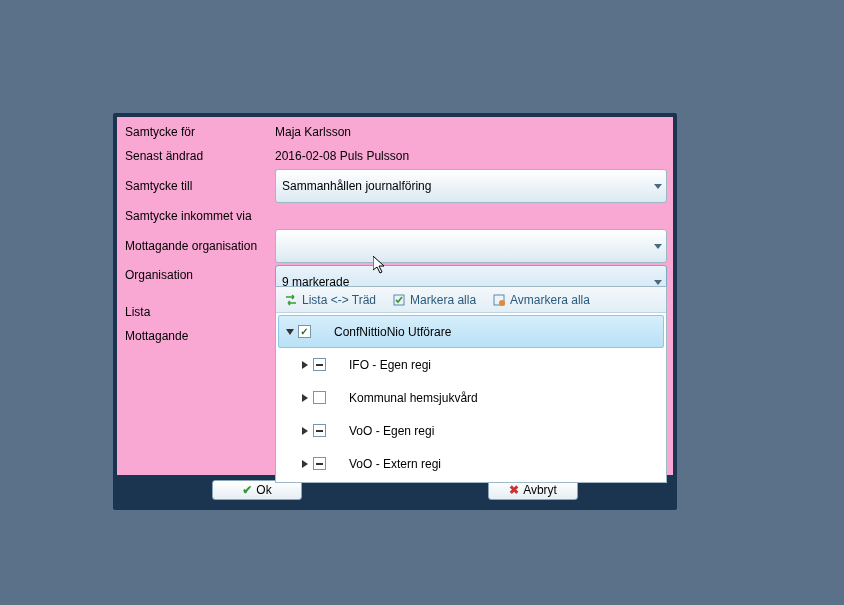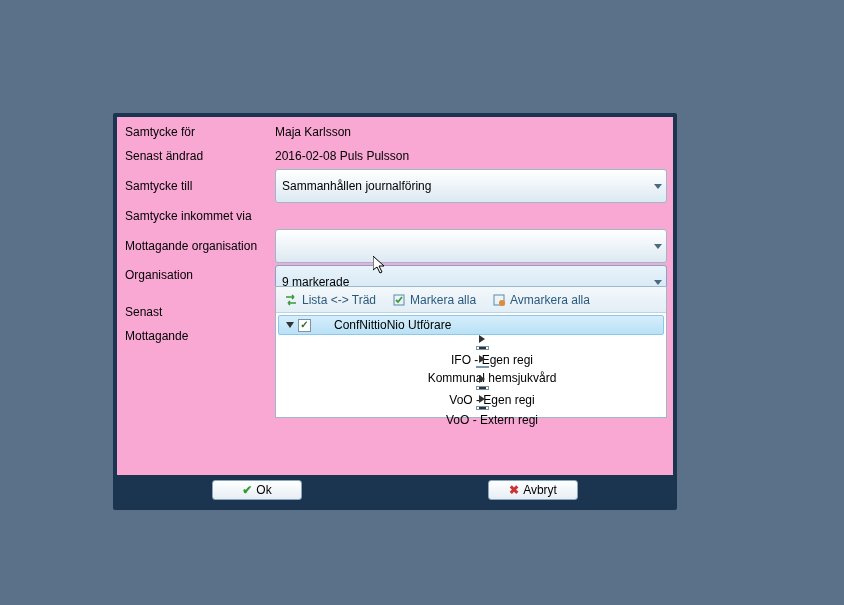--- a/index.html
+++ b/index.html
@@ -90,21 +90,21 @@
     color: #2a5a7c;
     cursor: pointer;
   }
   .dd-action .ico {
     width: 14px; height: 14px; display: inline-flex; align-items:center; justify-content:center;
   }
   .tree {
     padding: 2px;
   }
   .tree-row {
-    height: 20px;
+    height: 33px;
     display: flex;
     align-items: center;
     padding-left: 6px;
     gap: 3px;
   }
   .tree-row.selected {
     background: linear-gradient(#d6eefb, #b9e1f6);
     border: 1px solid #8ec8e8;
     border-radius: 2px;
   }
@@ -126,21 +126,21 @@
     font-size:10px;
   }
   .checkbox.partial::after {
     content:""; display:block; width:7px; height:2px; background:#333;
   }
   .checkbox.checked::after {
     content:"✓"; color:#2a6a2a; font-weight:bold; line-height:1;
   }
   .tree-label { margin-left: 20px; color:#000; }
   .tree-row.selected .tree-label { margin-left: 20px; }
-  .indent1 { padding-left: 22px; flex-direction: column; }
+  .indent1 { padding-left: 22px; }
   .button-bar {
     background: #1b3550;
     display: flex;
     justify-content: center;
     gap: 186px;
     padding: 5px 0 6px 0;
   }
   .btn {
     width: 90px;
     height: 20px;
@@ -270,21 +270,21 @@
                 </span>
               <span class="checkbox partial"></span>
               <span class="tree-label">VoO - Extern regi</span>
             </div>
           </div>
         </div>
       </div>
     </div>
 
     <div class="form-row">
-      <div class="form-label">Senast</div>
+      <div class="form-label">Lista</div>
     </div>
     <div class="form-row">
       <div class="form-label">Mottagande</div>
     </div>
 
     <div class="spacer-for-dropdown"></div>
   </div>
 
   <div class="button-bar">
     <div class="btn">

